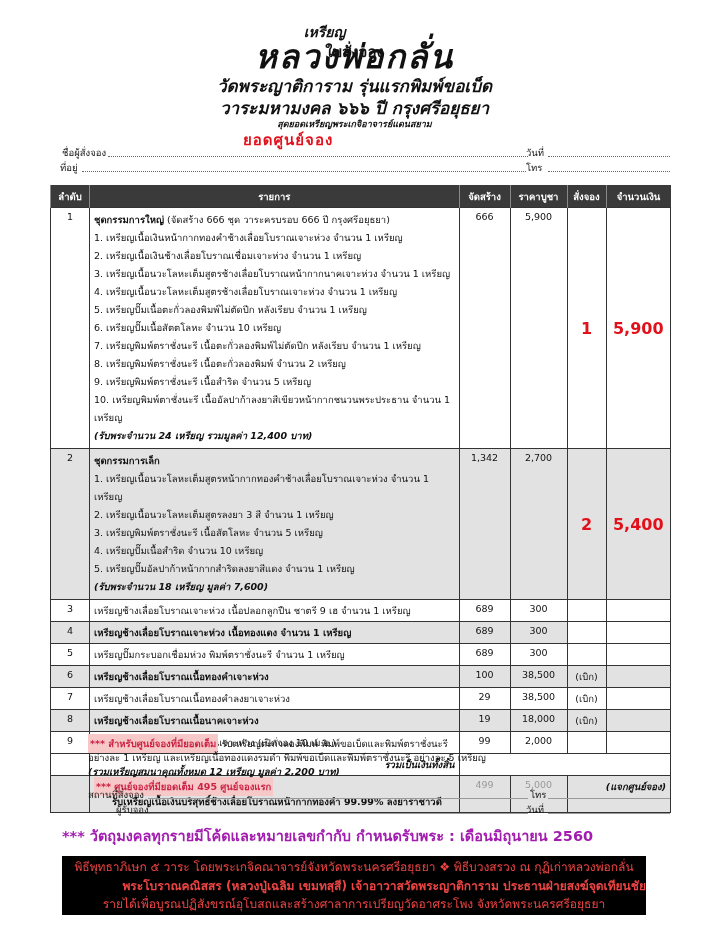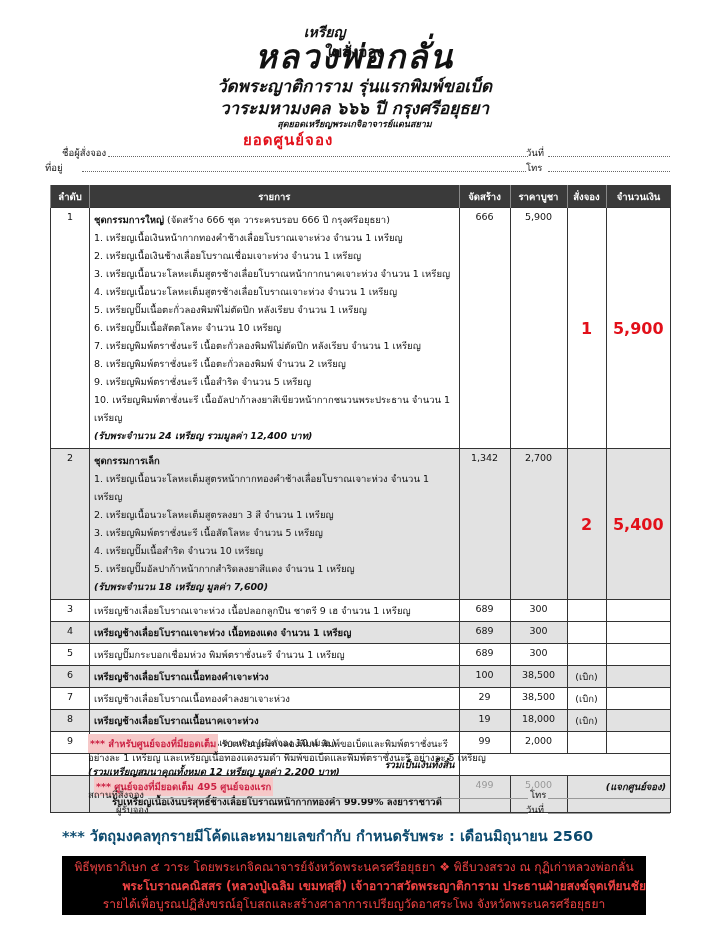--- a/index.html
+++ b/index.html
@@ -32,21 +32,21 @@
   .row-bold .desc { font-weight:bold; }
   .mak { text-align:center; }
   .note-pink { background:#f6c8c8; color:#c24; font-weight:bold; padding:4px 2px; }
   .faded { color:#999; }
 
   .note2 { position:absolute; left:88px; top:737px; font-size:9.5px; line-height:14px; width:560px; }
   .note2 .t { font-weight:bold; font-style:italic; }
 
   .sig { position:absolute; font-size:9.5px; }
 
-  .warn { position:absolute; left:62px; top:824px; font-size:14.5px; color:#0c4a6e; font-weight:bold; }
+  .warn { position:absolute; left:62px; top:824px; font-size:14.5px; color:#a21caf; font-weight:bold; }
 
   .black-box { position:absolute; left:62px; top:856px; width:584px; height:57px; background:#000; color:#ef4444;
                font-size:12px; text-align:center; line-height:18.5px; padding-top:2px; }
   .black-box .mid { font-weight:bold;text-align:right; }
 </style>
 </head>
 <body>
 
 <div class="hdr h-order">ใบสั่งจอง</div>
 <div class="hdr h-coin">เหรียญ</div>
@@ -55,21 +55,21 @@
 <div class="hdr h-occ">วาระมหามงคล ๖๖๖ ปี กรุงศรีอยุธยา</div>
 <div class="hdr h-sub">สุดยอดเหรียญพระเกจิอาจารย์แดนสยาม</div>
 
 <div class="stamp">ยอดศูนย์จอง</div>
 
 <div class="fline" style="left:62px; top:145px;">ชื่อผู้สั่งจอง</div>
 <div class="dots" style="left:108px; top:156px; width:420px;"></div>
 <div class="fline" style="left:526px; top:145px;">วันที่</div>
 <div class="dots" style="left:548px; top:156px; width:122px;"></div>
 
-<div class="fline" style="left:45px; top:160px;">ที่อยู่</div>
+<div class="fline" style="left:60px; top:160px;">ที่อยู่</div>
 <div class="dots" style="left:82px; top:171px; width:444px;"></div>
 <div class="fline" style="left:526px; top:160px;">โทร</div>
 <div class="dots" style="left:548px; top:171px; width:122px;"></div>
 
 <table class="main">
   <thead>
     <tr>
       <th class="c-no">ลำดับ</th>
       <th>รายการ</th>
       <th style="width:48px">จัดสร้าง</th>

